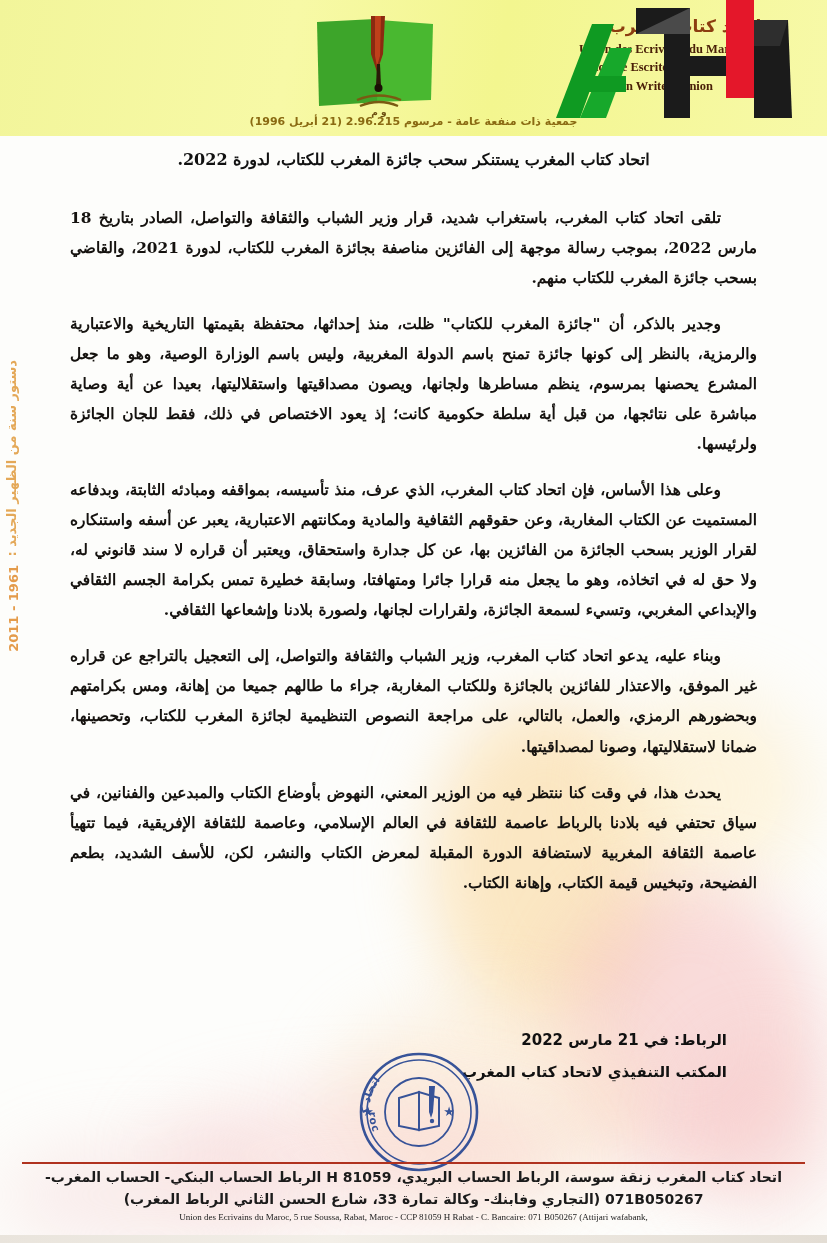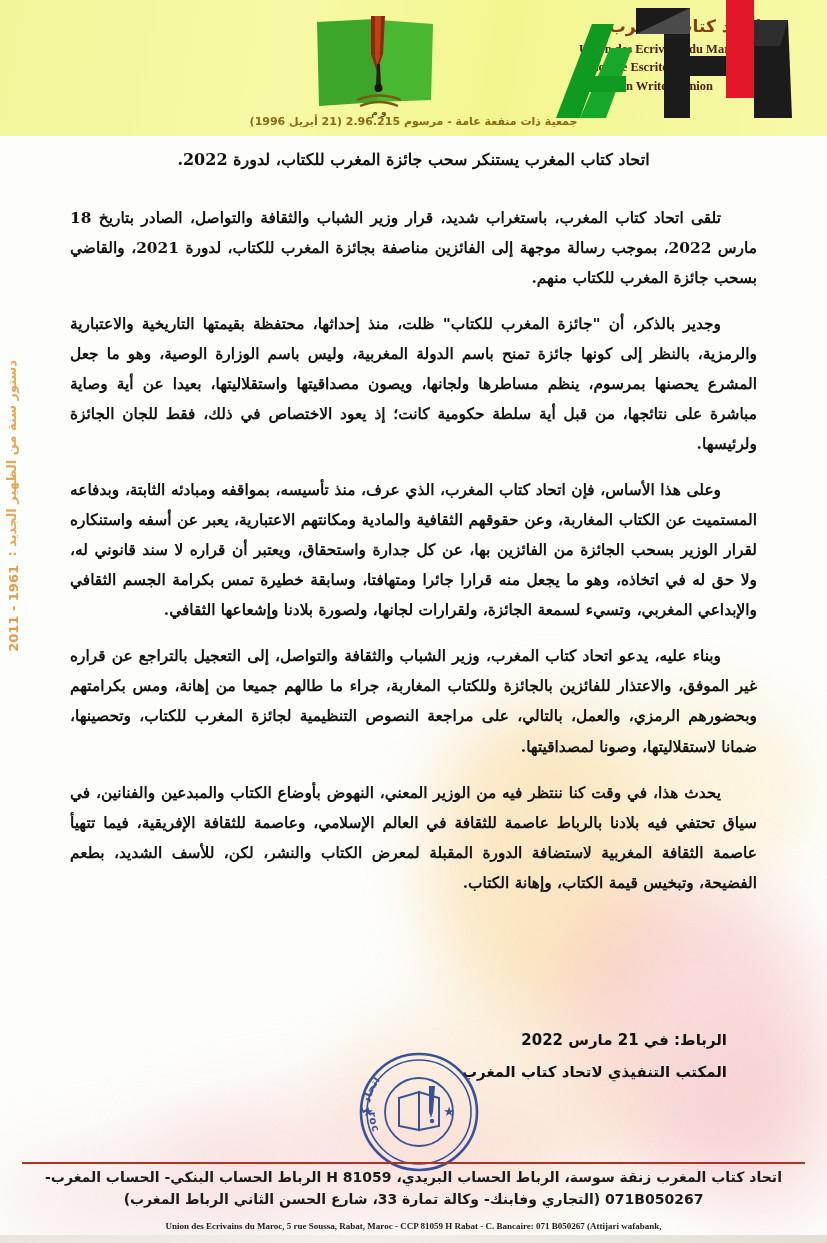--- a/index.html
+++ b/index.html
@@ -107,22 +107,22 @@
     position:absolute;left:22px;right:22px;top:1162px;
   }
   .foot-rule{
     height:2px;background:#b0321f;margin-bottom:3px;
   }
   .foot-ar{
     direction:rtl;text-align:center;font-size:14px;font-weight:bold;
     color:#1b1b1b;line-height:1.55;
   }
   .foot-lat{
-    direction:ltr;text-align:center;font-size:9px;font-weight:bold;
-    color:#1b1b1b;line-height:1.5;margin-top:10px;
+    direction:ltr;text-align:center;font-size:9px;font-weight:normal;
+    color:#1b1b1b;line-height:1.5;margin-top:1px;
     font-family:"Liberation Serif","DejaVu Serif",serif;
   }
   .edge{
     position:absolute;left:0;bottom:0;width:827px;height:8px;
     background:linear-gradient(90deg,#e9e4dc,#f3efe8 40%,#e3ddd4);
   }
 </style>
 </head>
 <body>
 

